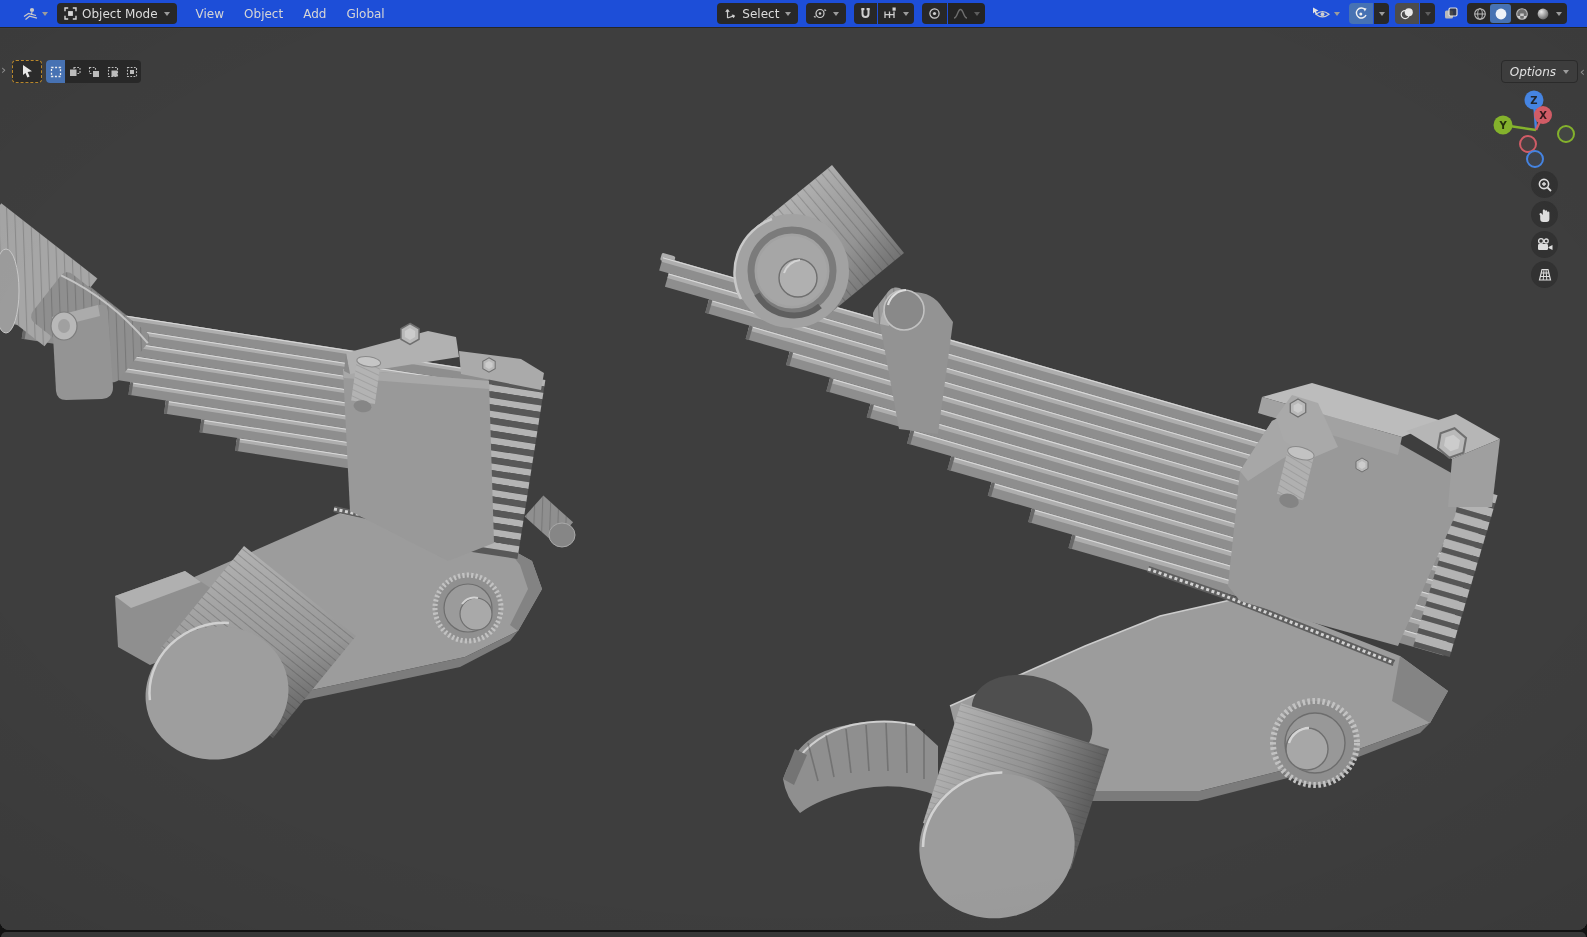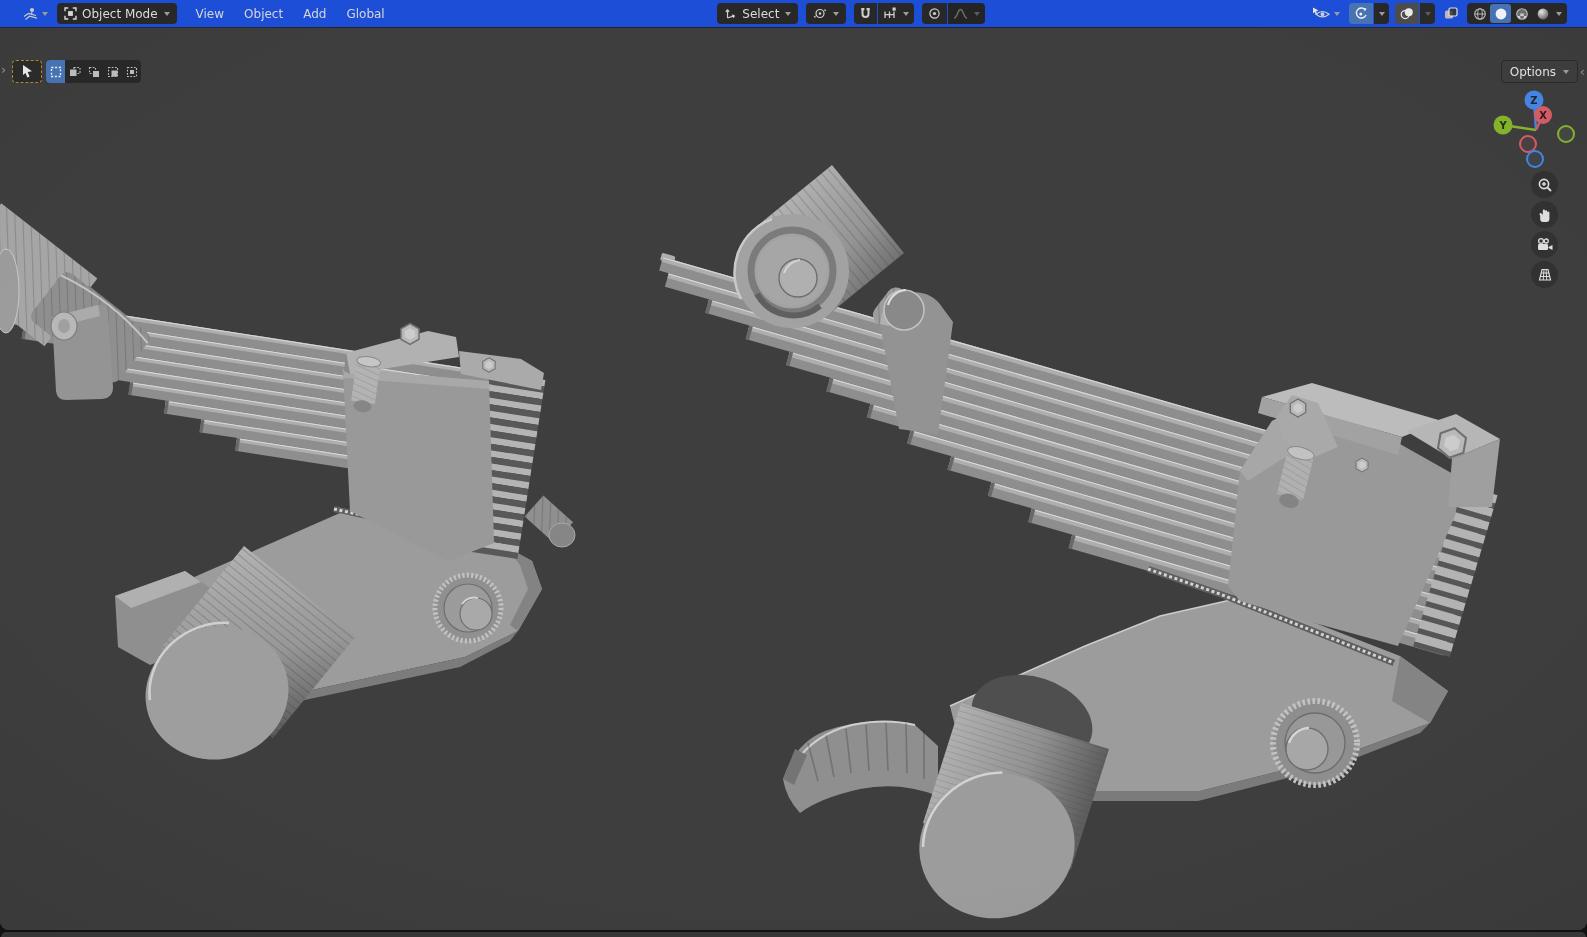--- a/index.html
+++ b/index.html
@@ -22,21 +22,21 @@
   .shade-group{display:flex;align-items:center;background:#282828;border-radius:4px;height:21px;padding:0 2px;}
   .shade-slot{width:21px;height:19px;display:flex;align-items:center;justify-content:center;border-radius:3px;}
   .shade-slot.active{background:#4772b3;}
   
   .tweak-btn{position:absolute;left:12px;top:31px;width:30px;height:23px;background:#2b2b2b;border:1.5px dashed #b8872b;
      border-radius:4px;display:flex;align-items:center;justify-content:center;box-sizing:border-box;}
   .selgroup{position:absolute;left:46px;top:31px;height:23px;display:flex;background:#282828;border-radius:4px;overflow:hidden;}
   .selbtn{width:19px;height:23px;display:flex;align-items:center;justify-content:center;}
   .selbtn.active{background:#4772b3;}
   .options-btn{position:absolute;right:9px;top:31px;height:21px;display:flex;align-items:center;gap:6px;
-     background:#3d3d3d;border:1px solid #2a2a2a;border-radius:4px;padding:0 8px;color:#e0e0e0;font-size:12px;}
+     background:#3d3d3d;border:1px solid #2a2a2a;border-radius:4px;padding:0 8px;color:#e0e0e0;font-size:12px;font-style:italic;}
   
   .vp{position:absolute;left:0;top:29px;right:0;bottom:0;background:#3e3e3e;}
   .vp svg.scene{position:absolute;left:0;top:0;}
   .collapse{position:absolute;color:#8f8f8f;font-size:13px;line-height:1;}
   .nav-gizmo{position:absolute;left:1466px;top:50px;}
   .navcol{position:absolute;left:1531px;top:142px;display:flex;flex-direction:column;gap:3px;}
   .navbtn{width:27px;height:27px;border-radius:50%;background:rgba(35,35,35,0.45);display:flex;align-items:center;justify-content:center;}
   
   .lf{fill:#8e8e8e}.lt{fill:#aeaeae}.lh{stroke:#dadada;stroke-width:1;fill:none}.le{fill:#686868}
   text{user-select:none}

